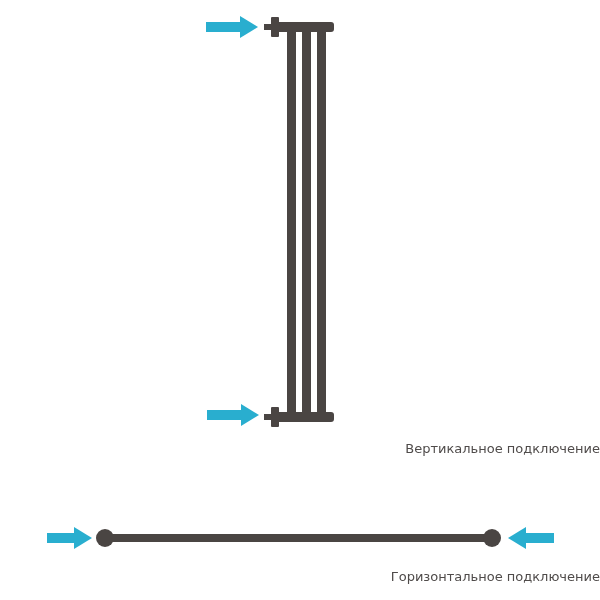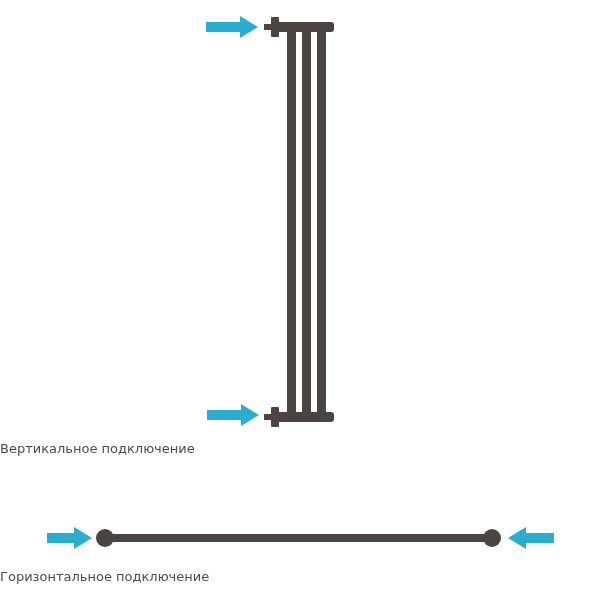--- a/index.html
+++ b/index.html
@@ -60,21 +60,21 @@
 
   
   .hbar { position: absolute; left: 104px; top: 534px; width: 386px; height: 8px; background: var(--pipe); }
   .endcap { position: absolute; top: 529px; width: 18px; height: 18px; border-radius: 50%; background: var(--pipe); }
   .left-cap  { left: 96px; }
   .right-cap { left: 483px; }
 
   
   .caption {
     position: absolute; left: 0; width: 600px;
-    text-align: left; font-size: 13px; color: var(--label);
+    text-align: right; font-size: 13px; color: var(--label);
   }
   .caption-vertical   { top: 441px; }
   .caption-horizontal { top: 569px; }
 </style>
 </head>
 <body>
 
 <div class="canvas">
 
   <section class="figure">

